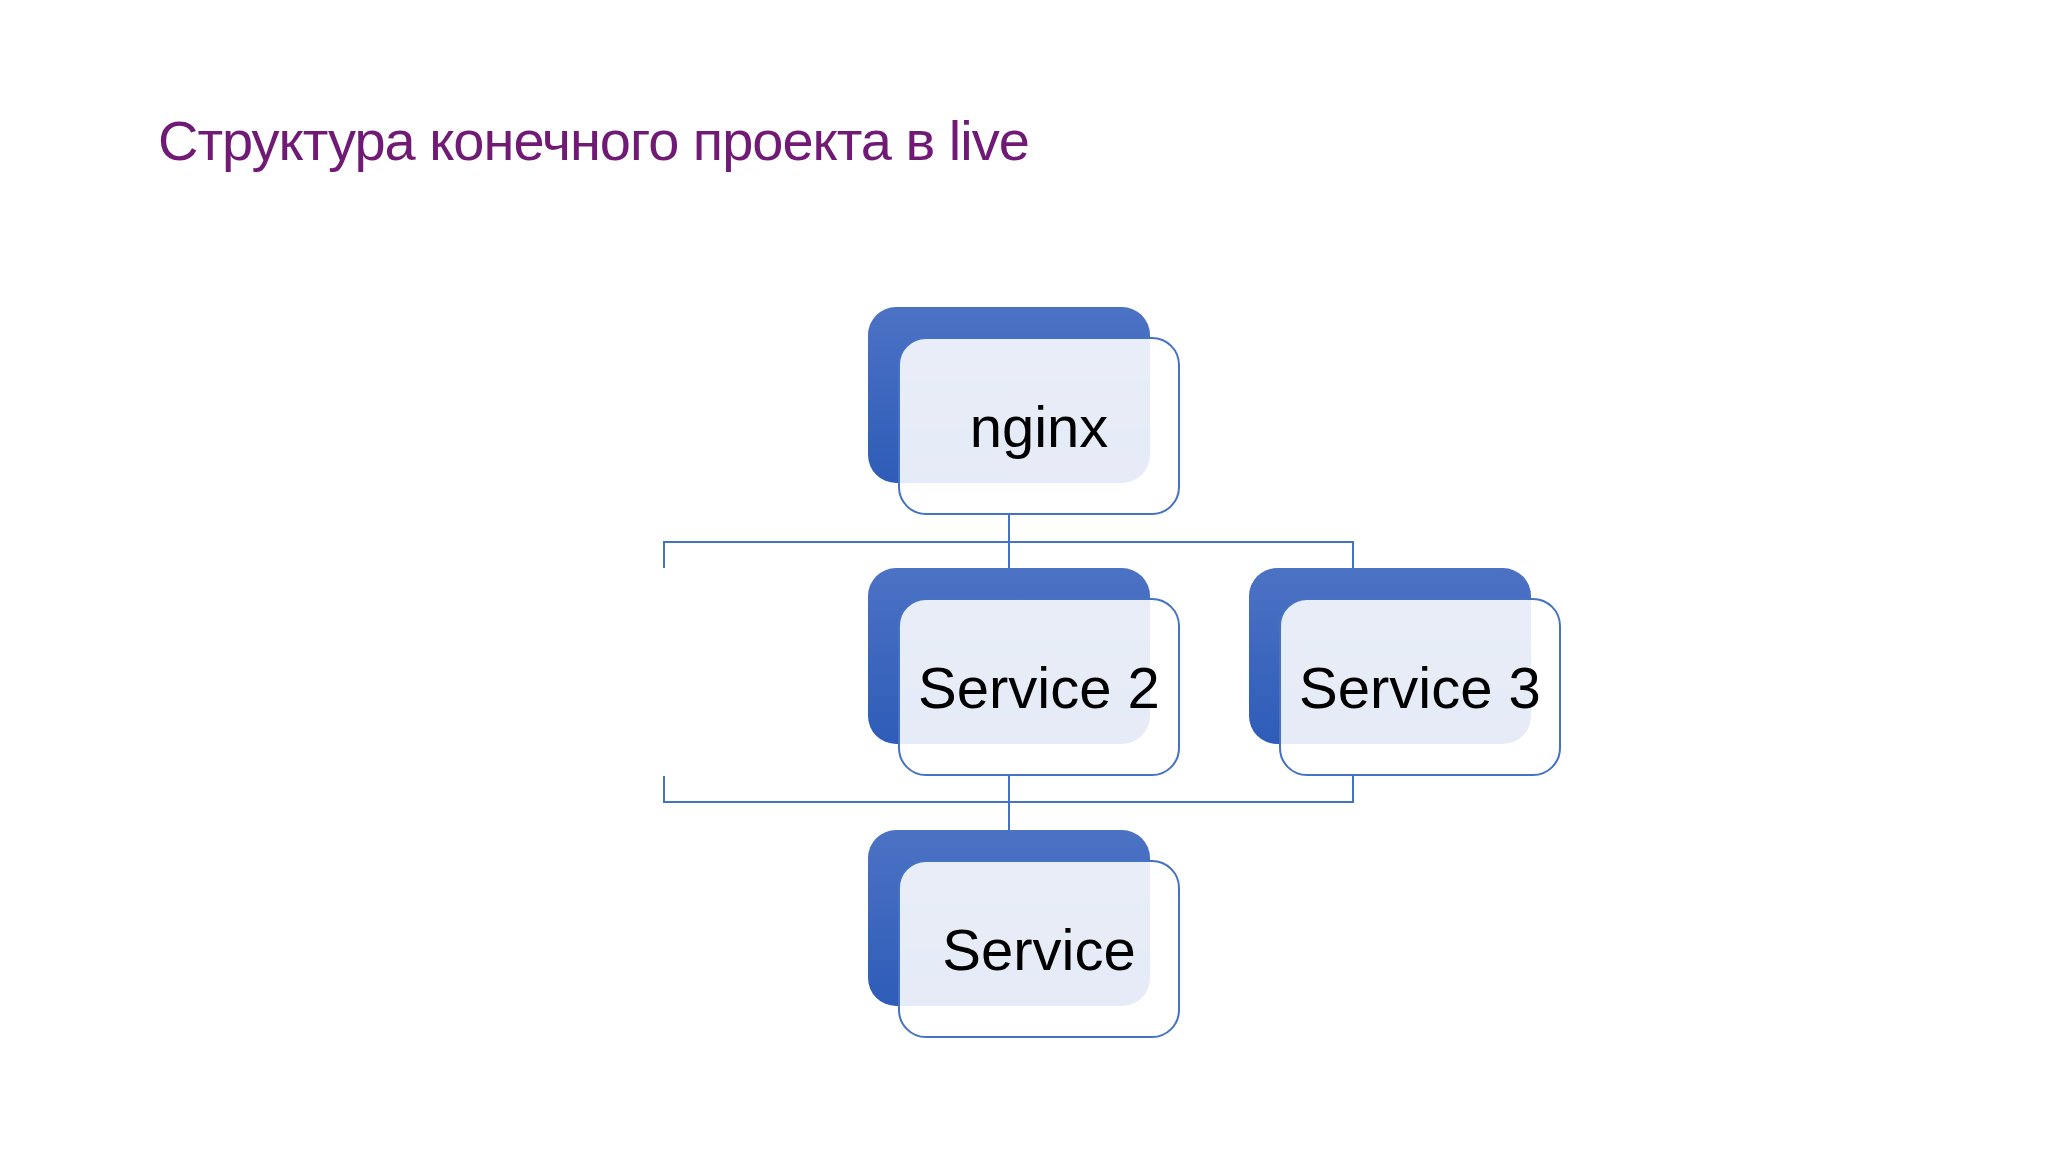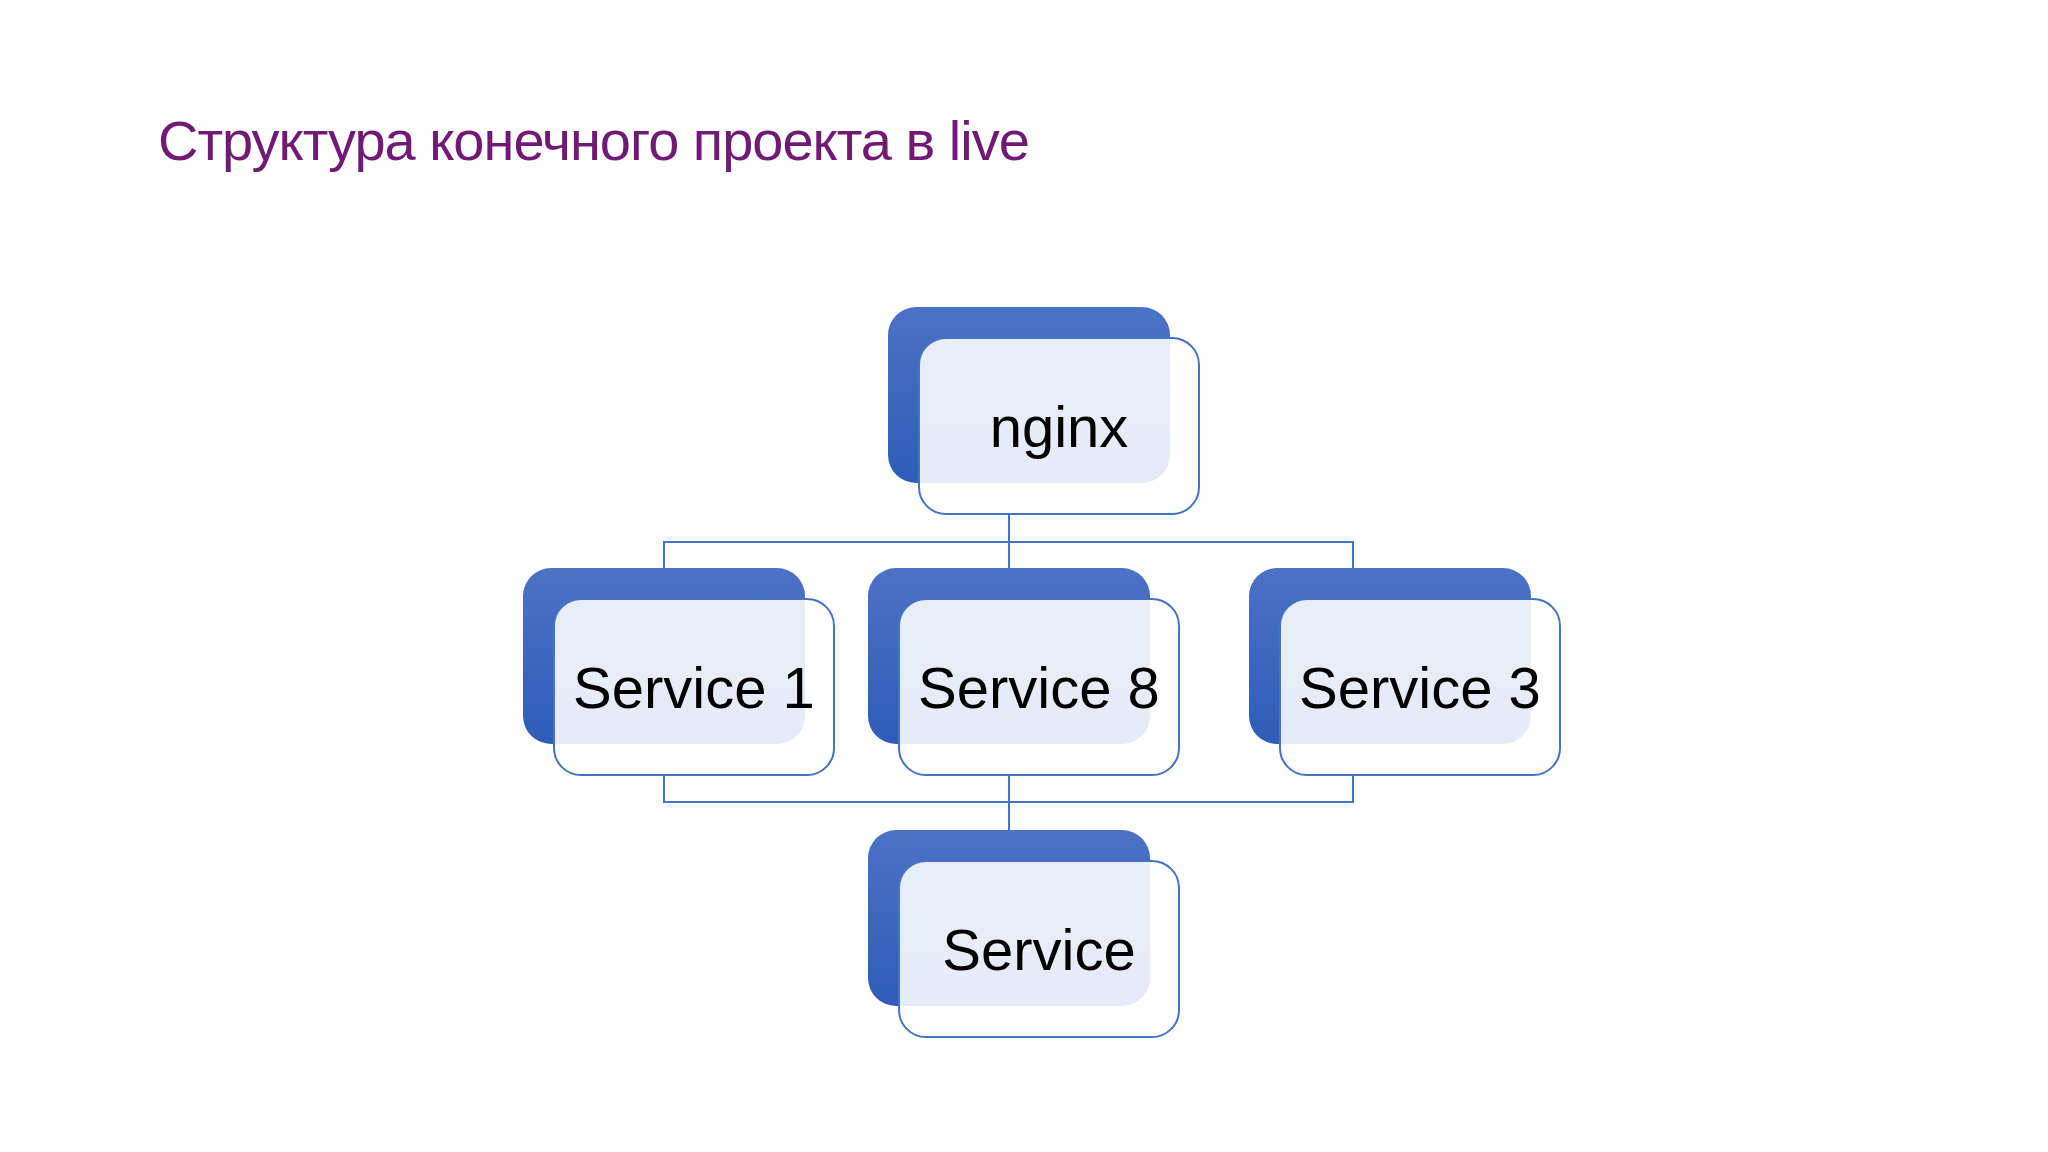--- a/index.html
+++ b/index.html
@@ -62,38 +62,32 @@
     background: var(--accent, #4472C4);
   }
 </style>
 </head>
 <body>
 
 <div id="slide">
 
   <div class="slide-title">Структура конечного проекта в live</div>
 
-  <div class="node" style="left:888px; top:307px;padding-left:16px;">
+  <div class="node" style="left:868px; top:307px;padding-left:16px;">
     <div class="node-back"></div>
     <div class="node-front">
       <span class="node-label">nginx</span>
     </div>
   </div>
 
-  <div class="node" style="left:523px; top:568px;">
-    <div class="node-back"></div>
-    <div class="node-front">
-      <span class="node-label">Service 1</span>
-    </div>
-  </div>
 
   <div class="node" style="left:868px; top:568px;">
     <div class="node-back"></div>
     <div class="node-front">
-      <span class="node-label">Service 8</span>
+      <span class="node-label">Service 2</span>
     </div>
   </div>
 
   <div class="node" style="left:1249px; top:568px;">
     <div class="node-back"></div>
     <div class="node-front">
       <span class="node-label">Service 3</span>
     </div>
   </div>
 

